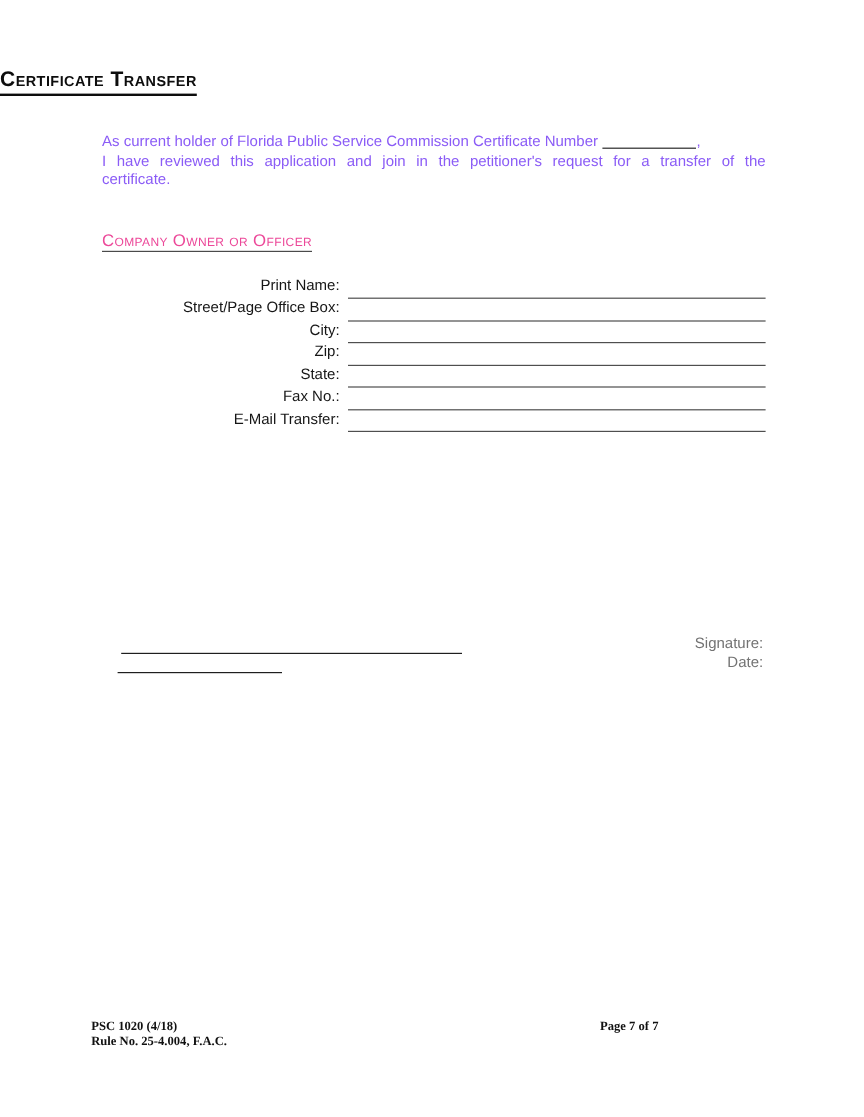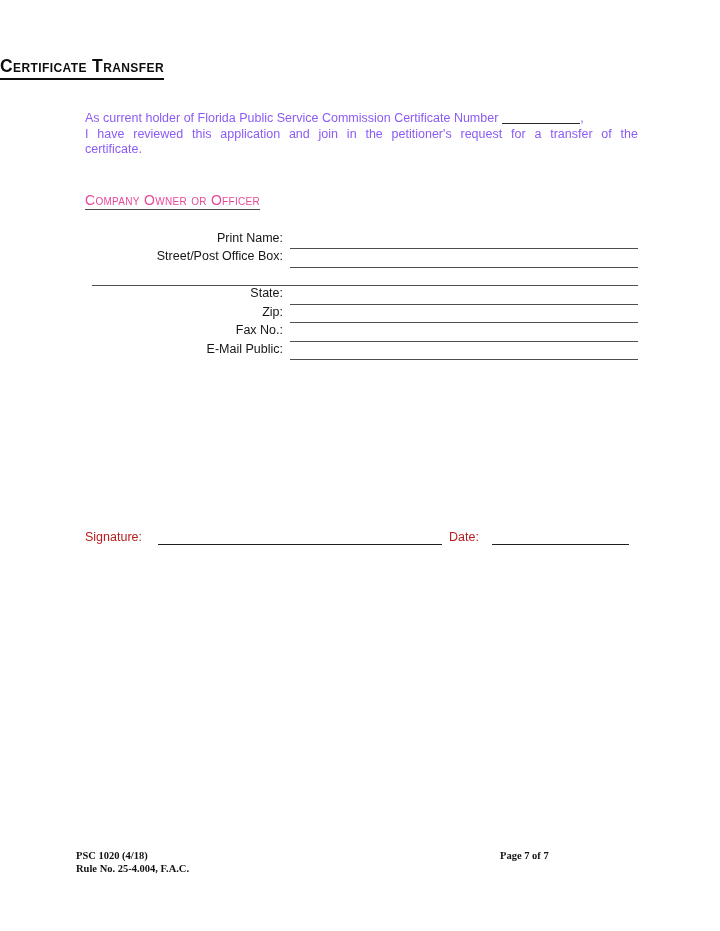--- a/index.html
+++ b/index.html
@@ -88,21 +88,22 @@
     border-bottom: 1.5px solid #4f4f4f;
   }
 
   
   .sig-row {
     position: absolute;
     top: 529px; left: 85px; width: 551px; height: 16px;
     display: flex;
     align-items: flex-end;
     font-size: 12.5px;
-    color: #b91c1c;
+    color: #737373;
+    flex-direction: column;
   }
   .sig-row .lbl { padding-bottom: 1px; white-space: nowrap; }
   .rule-line {
     align-self: stretch;
     border-bottom: 1.7px solid #1f1f1f;
   }
   .sig-line { width: 284px; margin-left: 16px; }
   .date-lbl { margin-left: 7px; }
   .date-line { width: 137px; margin-left: 13px; }
 
@@ -140,40 +141,41 @@
 </div>
 
 <div class="section-heading">Company Owner or Officer</div>
 
 <div class="fields">
   <div class="f-row">
     <div class="f-label">Print Name:</div>
     <div class="f-line"></div>
   </div>
   <div class="f-row">
-    <div class="f-label">Street/Post Office Box:</div>
+    <div class="f-label">Street/Page Office Box:</div>
     <div class="f-line"></div>
   </div>
   <div class="f-row">
+    <div class="f-label">City:</div>
+    <div class="f-line"></div>
+  </div>
+  <div class="f-row">
+    <div class="f-label">Zip:</div>
     <div class="f-line"></div>
   </div>
   <div class="f-row">
     <div class="f-label">State:</div>
     <div class="f-line"></div>
   </div>
   <div class="f-row">
-    <div class="f-label">Zip:</div>
-    <div class="f-line"></div>
-  </div>
-  <div class="f-row">
     <div class="f-label">Fax No.:</div>
     <div class="f-line"></div>
   </div>
   <div class="f-row">
-    <div class="f-label">E-Mail Public:</div>
+    <div class="f-label">E-Mail Transfer:</div>
     <div class="f-line"></div>
   </div>
 </div>
 
 <div class="sig-row">
   <span class="lbl">Signature:</span>
   <div class="rule-line sig-line"></div>
   <span class="lbl date-lbl">Date:</span>
   <div class="rule-line date-line"></div>
 </div>

